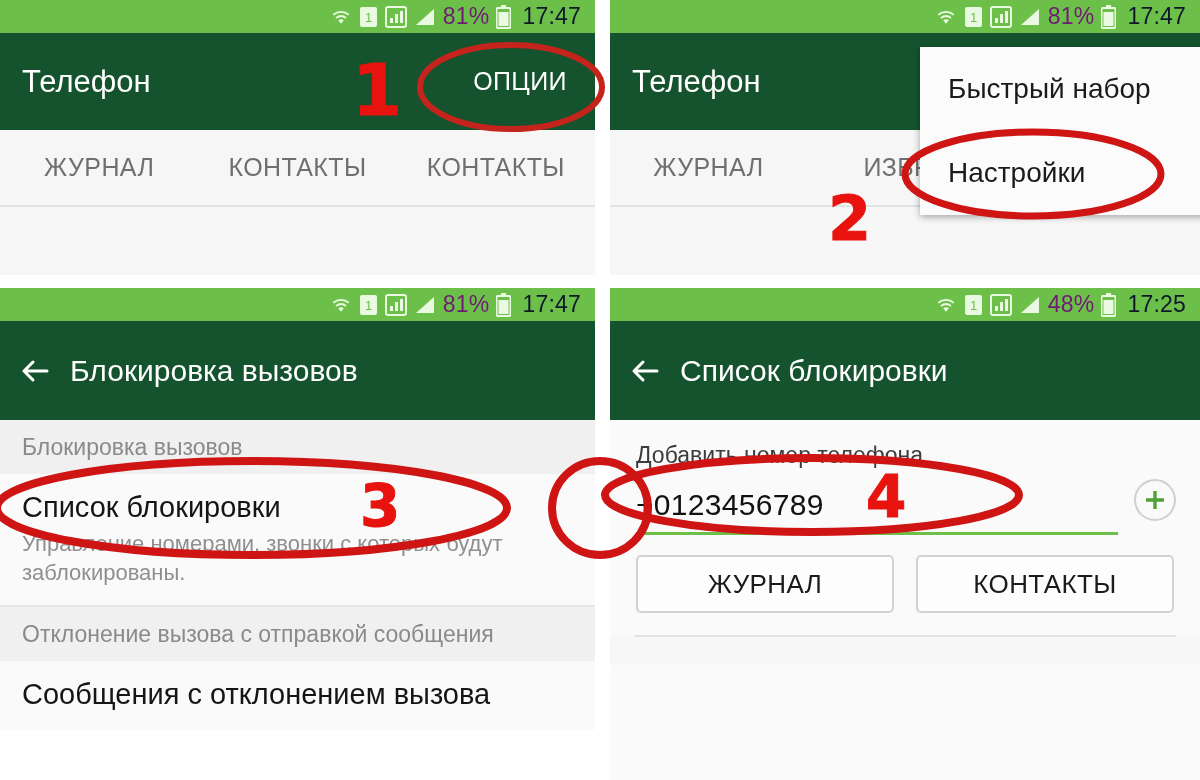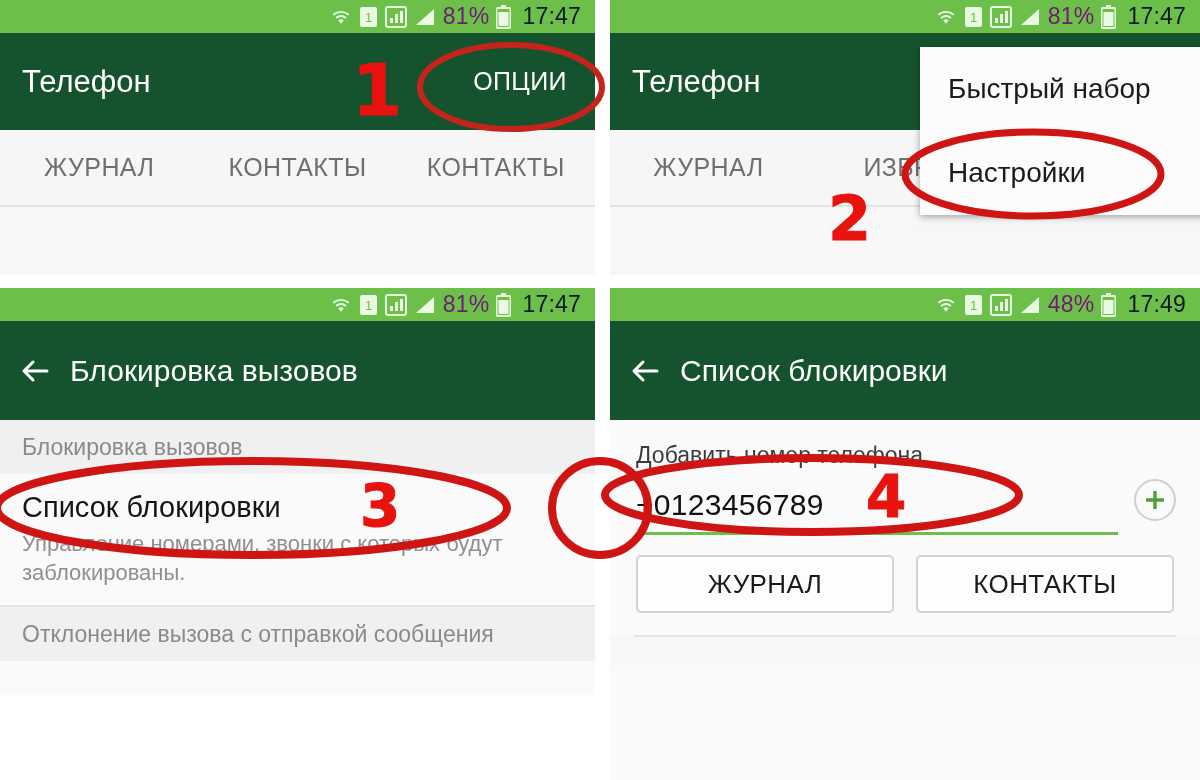--- a/index.html
+++ b/index.html
@@ -279,20 +279,21 @@
 
     <div class="sect-head">Блокировка вызовов</div>
     <div class="row">
       <div class="row-title">Список блокировки</div>
       <div class="row-sub">Управление номерами, звонки с которых будут заблокированы.</div>
     </div>
     <div class="hairline"></div>
 
     <div class="sect-head">Отклонение вызова с отправкой сообщения</div>
     <div class="row">
+      <div class="row-title">Сообщения с отклонением вызова</div>
     </div>
   </div>
 
   <div class="panel p-br">
 
     <div class="statusbar">
       <span class="sb-ico">
         <svg width="22" height="20" viewBox="0 0 24 22">
             <path d="M12 18.5l3-4a5 5 0 0 0-6 0z" fill="#eaf9e2"></path>
             <path d="M3.5 8.5a13 13 0 0 1 17 0" stroke="#eaf9e2" stroke-width="2" fill="none"></path>
@@ -319,21 +320,21 @@
           </svg>
       </span>
       <span class="sb-text">48%</span>
       <span class="sb-ico">
         <svg width="15" height="24" viewBox="0 0 15 24">
             <rect x="5" y="0" width="5" height="3" fill="#eaf9e2"></rect>
             <rect x="0.5" y="3" width="14" height="20" rx="1.5" fill="none" stroke="#eaf9e2" stroke-width="2"></rect>
             <rect x="2.5" y="7" width="10" height="14" fill="#eaf9e2"></rect>
           </svg>
       </span>
-      <span class="sb-time">17:49</span>
+      <span class="sb-time">17:25</span>
     </div>
 
     <div class="appbar appbar-back">
       <span class="backarrow">
         <svg width="34" height="34" viewBox="0 0 34 34">
             <path d="M29 17H6M15 8l-9 9 9 9" fill="none" stroke="#ffffff" stroke-width="3" stroke-linecap="round" stroke-linejoin="round"></path>
           </svg>
       </span>
       <span class="app-title-sm">Список блокировки</span>
     </div>

